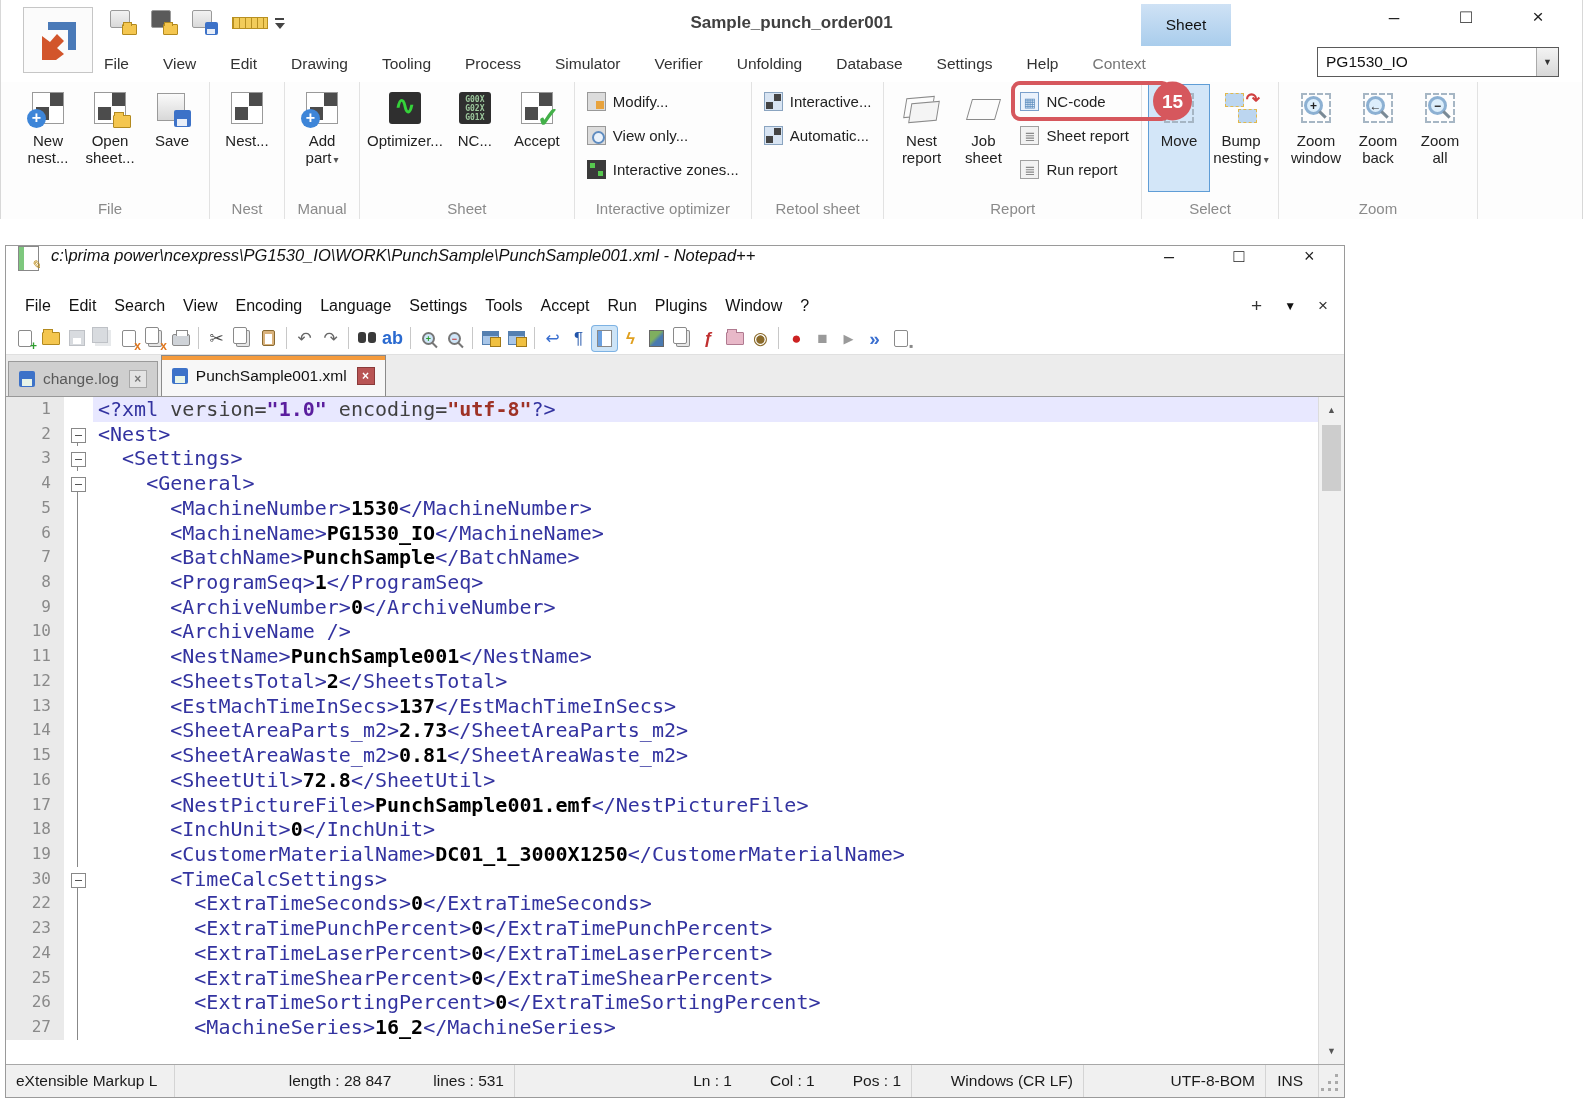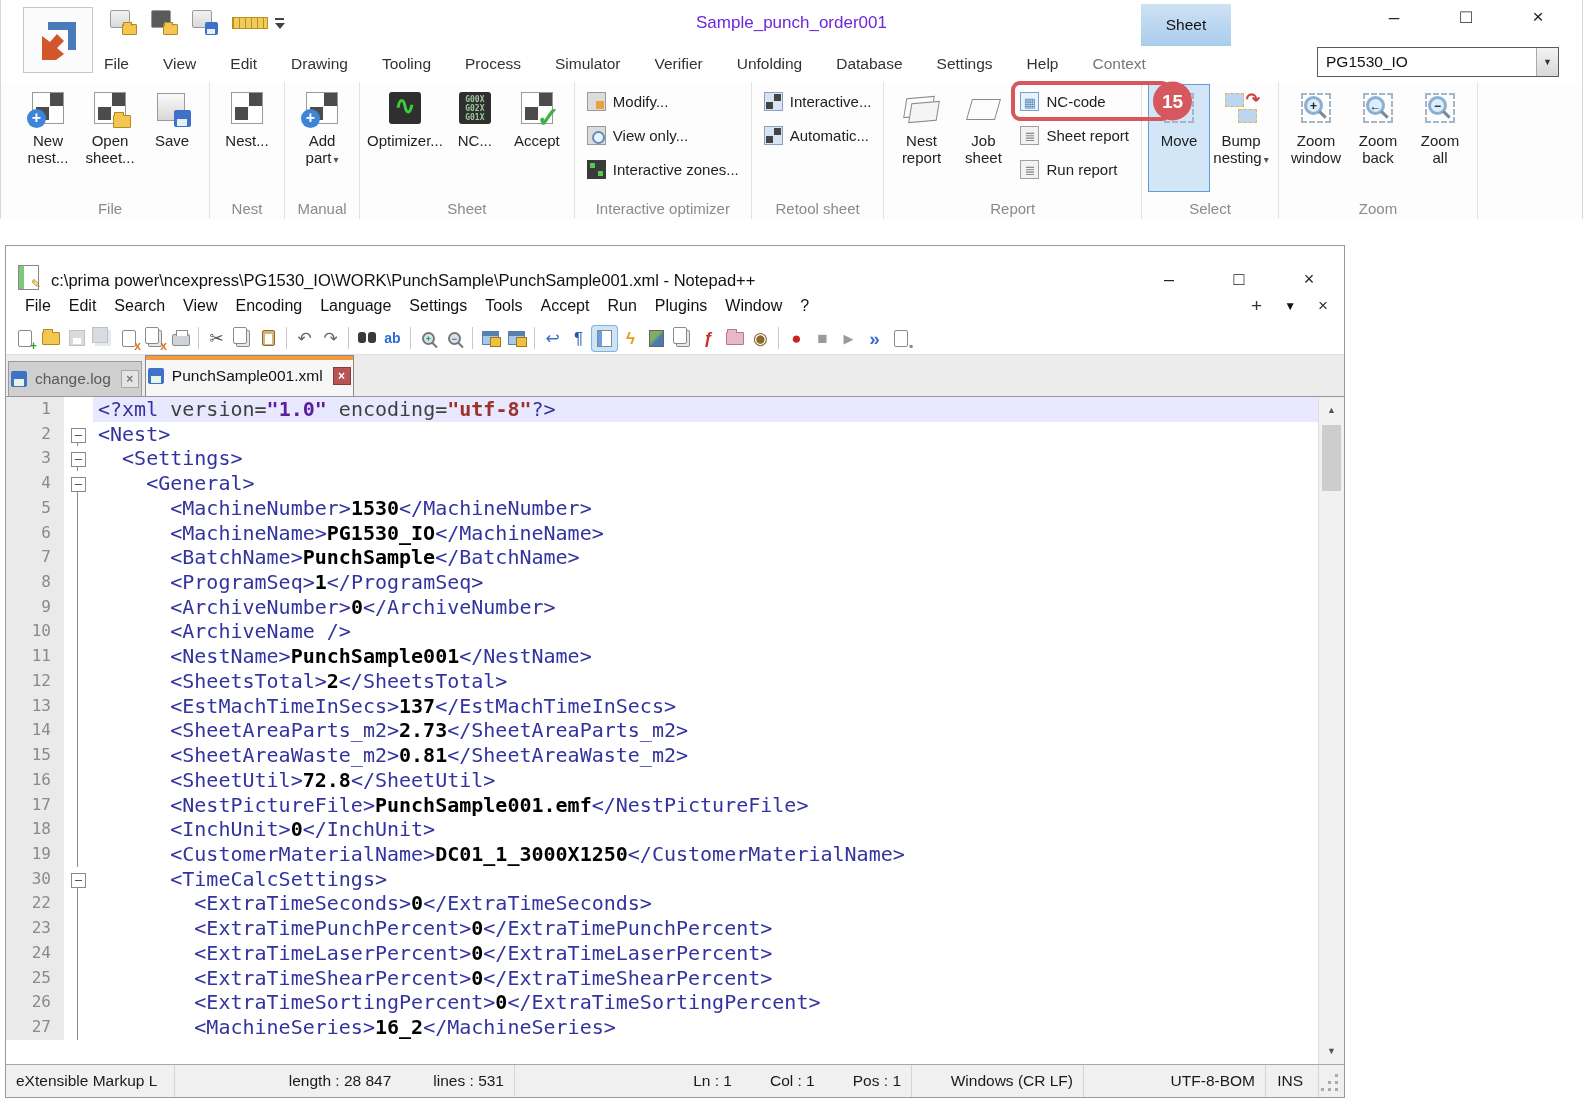--- a/index.html
+++ b/index.html
@@ -25,21 +25,21 @@
                background:#f4c64f; border:1px solid #b38a1f; border-bottom:none; }
   .qa-floppy { position:absolute; right:1px; bottom:0; width:13px; height:13px; background:#3d72c8; border-radius:2px; }
   .qa-floppy::after { content:""; position:absolute; left:2px; bottom:1px; width:8px; height:5px; background:#e8eef8; }
   .qa-ruler { width:36px; height:12px; background:#f2cc5a; border:1px solid #b89020; margin-top:8px;
               background-image:repeating-linear-gradient(90deg,#b89020 0 1px,transparent 1px 6px); }
   .qa-caret { width:14px; height:20px; position:relative; margin-top:6px; }
   .qa-caret::before { content:""; position:absolute; left:2px; top:3px; width:9px; height:2px; background:#444; }
   .qa-caret::after { content:""; position:absolute; left:2px; top:8px; border-left:5px solid transparent;
               border-right:5px solid transparent; border-top:6px solid #444; }
   .rb-title { position:absolute; left:0; right:0; top:13px; text-align:center;
-              font-size:17px; font-weight:normal; color:#6d28d9; pointer-events:none; }
+              font-size:17px; font-weight:bold; color:#404040; pointer-events:none; }
   .ctx-tab { position:absolute; left:1140px; top:4px; width:90px; height:42px;
              background:linear-gradient(#cfe2f5,#a9cdec); display:flex; align-items:center;
              justify-content:center; font-size:15.5px; color:#111; }
   .rb-controls { position:absolute; right:8px; top:6px; display:flex; }
   .rb-controls span { width:72px; text-align:center; font-size:19px; color:#222; cursor:default; }
   .rb-tabs { height:36px; display:flex; align-items:center; padding-left:86px; position:relative; }
   .rb-tab { padding:0 17px; font-size:15.5px; color:#333; }
   .rb-tab.muted { color:#767676; }
   .combo { position:absolute; left:1316px; top:47px; width:242px; height:30px; background:#fff;
            border:1px solid #5a5a5a; display:flex; align-items:center; padding-left:8px;
@@ -122,21 +122,21 @@
   .rics-retool-interactive::after,.rics-retool-automatic::after { content:""; position:absolute;
               right:1px; top:1px; width:7px; height:7px; background:#444; box-shadow:-8px 8px 0 #444; }
   .rics-nc-code { background:#eaf2fc; border:1px solid #7aa0cc; text-align:center; }
   .rics-nc-code::after { content:"▦"; color:#6090c0; font-size:13px; line-height:17px; }
   .rics-sheet-report,.rics-run-report { background:#f2f2f2; border:1px solid #a0a0a0; text-align:center; }
   .rics-sheet-report::after,.rics-run-report::after { content:"≣"; color:#8a8a8a; font-size:13px; line-height:16px; }
 
   
   #npp { position:absolute; left:5px; top:245px; width:1340px; height:853px;
          border:1px solid #9a9a9a; background:#fff; }
-  .np-title { height:44px; display:flex; align-items:flex-end; padding-left:12px; font-size:16.5px; color:#111; }
+  .np-title { height:44px; display:flex; align-items:flex-start; padding-left:12px; font-size:16.5px; color:#111;font-style:italic; }
   .np-ic { width:21px; height:25px; background:#fff; border:1px solid #888; position:relative; flex:none; }
   .np-ic::before { content:""; position:absolute; left:0; top:0; bottom:0; width:5px; background:#7ec87e; }
   .np-ic::after { content:"✎"; position:absolute; right:-3px; bottom:-2px; font-size:12px; color:#b8860b; }
   .np-title-text { margin-left:12px; }
   .np-controls { margin-left:auto; display:flex; }
   .np-controls span { width:70px; text-align:center; font-size:18px; color:#222; }
   .np-menubar { height:32px; display:flex; align-items:center; padding-left:10px; font-size:16px; color:#111; }
   .np-menu-item { padding:0 9px; }
   .np-menu-right { margin-left:auto; display:flex; gap:22px; padding-right:16px; align-items:center; }
   .np-menu-right .plus { font-size:19px; color:#333; }
@@ -180,21 +180,21 @@
   .shp-syncwin::before { content:""; position:absolute; left:0; top:0; right:0; height:4px; background:#5580b0; }
   .shp-syncwin::after { content:""; position:absolute; right:-3px; bottom:-3px; width:9px; height:8px;
              background:#f0c040; border:1px solid #a07818; }
   .shp-map { width:15px; height:17px; background:linear-gradient(135deg,#7fae5f 40%,#4a7ab0 60%); border:1px solid #666; }
   .shp-indent { width:15px; height:17px; background:#fff; border:1px solid #888;
              box-shadow:inset 4px 0 0 #6aa0e0; }
   .bdg { position:absolute; right:0; bottom:-1px; font-weight:bold; font-size:12px; line-height:12px; }
 
   .np-tabs { height:42px; background:#ececec; display:flex; align-items:flex-end; padding-left:2px;
              border-bottom:1px solid #989898; }
-  .np-tab { height:35px; display:flex; align-items:center; padding:0 2px; background:#cfcfcf;
+  .np-tab { height:35px; display:flex; align-items:center; padding:0 10px; background:#cfcfcf;
             border:1px solid #9a9a9a; border-bottom:none; margin-right:3px; font-size:15.5px; color:#5a5a5a; }
   .np-tab.active { height:41px; background:#f7f7f7; color:#111;
             box-shadow:inset 0 4px 0 #f59b3c; border-color:#8a8a8a; }
   .tab-floppy { width:16px; height:16px; background:#3d72c8; border-radius:2px; margin-right:8px;
             position:relative; flex:none; }
   .tab-floppy::after { content:""; position:absolute; left:3px; bottom:1px; width:10px; height:7px; background:#e8f4e8; }
   .tab-close { margin-left:10px; width:18px; height:18px; font:bold 12px/16px "Liberation Sans",sans-serif;
             text-align:center; color:#777; border:1px solid #a8a8a8; background:#e4e4e4; }
   .np-tab.active .tab-close { background:#b85454; color:#fff; border-color:#8a3a3a; }
 
@@ -552,21 +552,21 @@
         <span class="glyph" style="color: rgb(102, 102, 102);">↶</span>
       </div>
       <div class="tbi">
         <span class="glyph" style="color: rgb(102, 102, 102);">↷</span>
       </div>
       <div class="tb-sep"></div>
       <div class="tbi">
         <span class="shp shp-binoc"></span>
       </div>
       <div class="tbi">
-        <span class="glyph" style="color: rgb(42, 106, 208); font-size: 14px; font-weight: bold;">ab</span>
+        <span class="glyph" style="color: rgb(42, 106, 208); font-size: 18px; font-weight: bold;">ab</span>
       </div>
       <div class="tb-sep"></div>
       <div class="tbi">
         <span class="shp shp-mag" style="color: rgb(46, 158, 46);">+</span>
       </div>
       <div class="tbi">
         <span class="shp shp-mag" style="color: rgb(192, 48, 48);">−</span>
       </div>
       <div class="tb-sep"></div>
       <div class="tbi">

